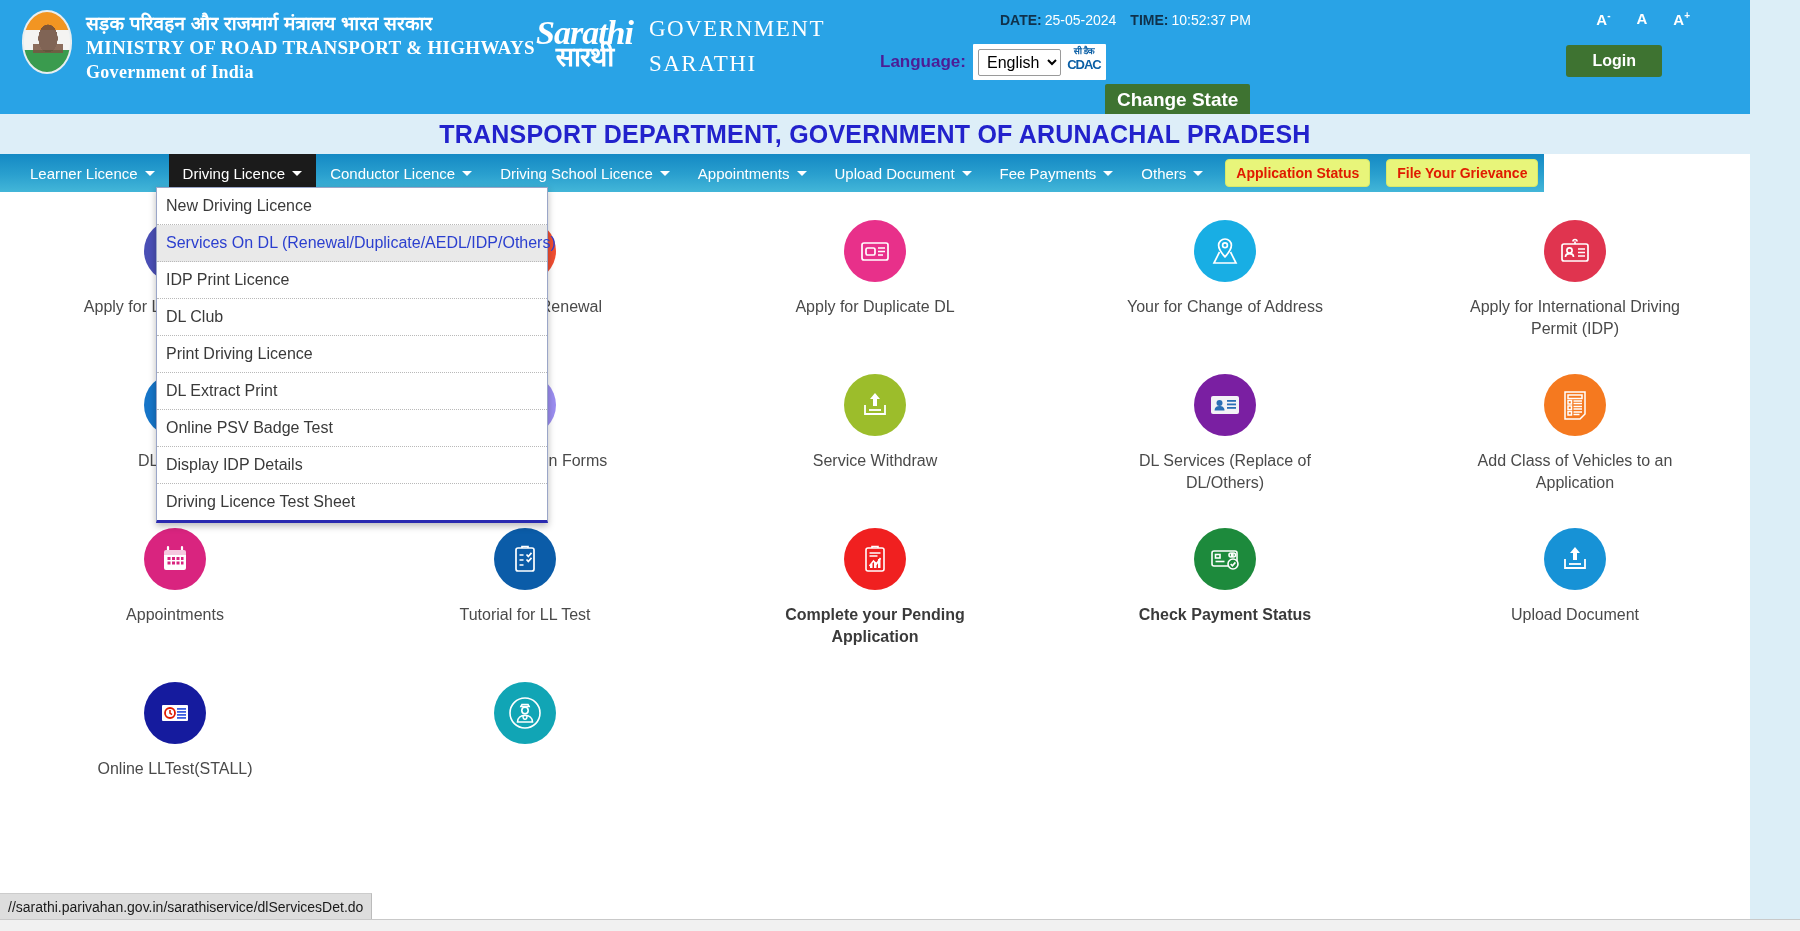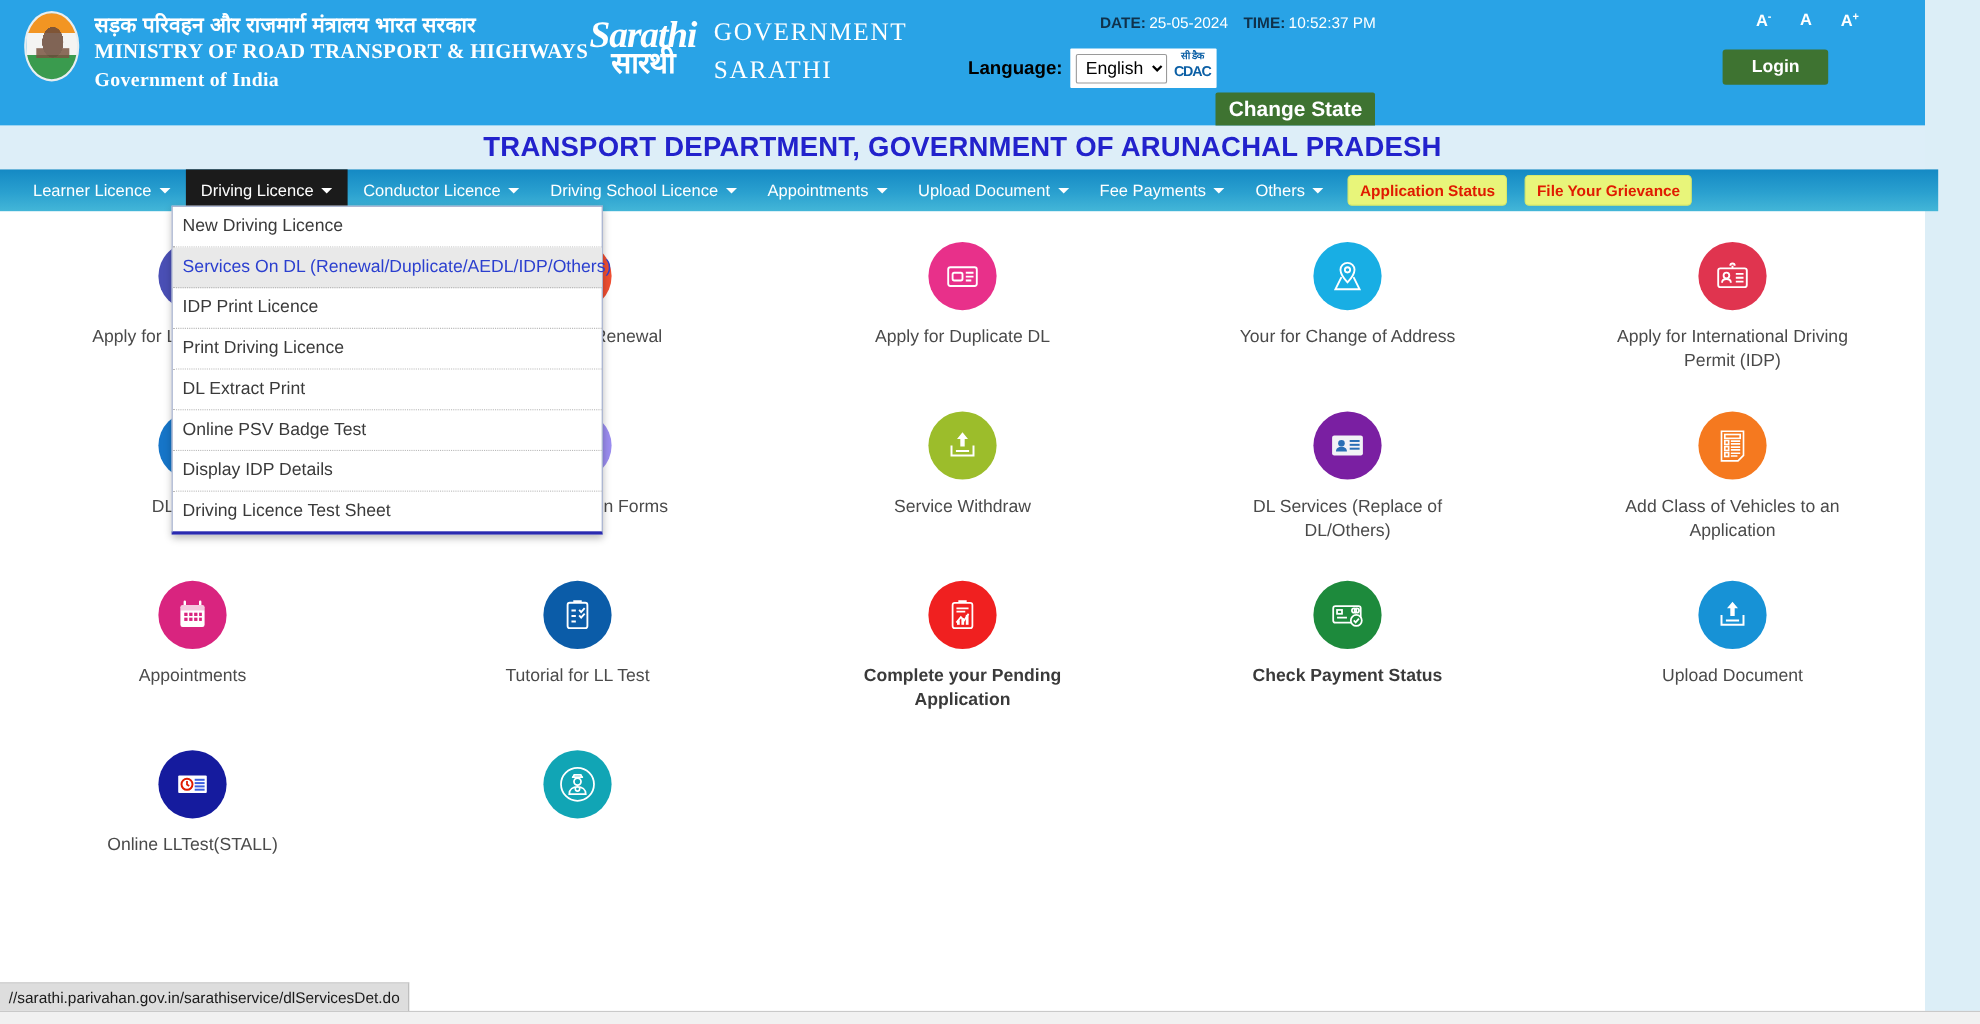--- a/index.html
+++ b/index.html
@@ -43,21 +43,21 @@
   .brand-logo .bl1 { font-family:"Liberation Serif", serif; font-size: 34px; font-weight: 700; letter-spacing:-1px; font-style: italic;}
   .brand-logo .bl2 { font-family:"Liberation Sans", sans-serif; font-size: 27px; font-weight: 700; letter-spacing:-1px; margin-top:-4px;}
   .brand-words { margin-left: 16px; color:#fff; font-family:"Liberation Serif", serif; font-size: 23px; letter-spacing: 1.5px; line-height: 1.5; padding-top:6px;}
 
   .dt { position: absolute; left: 1000px; top: 12px; font-size: 14px; color:#fff; white-space: nowrap;}
   .dt b { color:#10314a; font-weight: 700; }
   .dt .v { color:#ffffff; margin-left:3px; }
   .dt .sp { display:inline-block; width:14px; }
 
   .lang-row { position:absolute; left:880px; top: 44px; display:flex; align-items:center; }
-  .lang-label { color:#000000; font-weight:700; font-size:17px; margin-right:7px; }
+  .lang-label { color:#4c1d95; font-weight:700; font-size:17px; margin-right:7px; }
   .lang-box { background:#fff; padding:3px 5px; display:flex; align-items:center; gap:6px; border-radius:1px;}
   select.lang-select {
     font-family:"Liberation Sans", sans-serif; font-size: 16px; padding: 3px 4px;
     border:1px solid #9a9a9a; background:#fff; color:#000; border-radius:2px;
   }
   .cdac { width:34px; height:30px; text-align:center; color:#0b5fa5; line-height:1; }
   .cdac .c1 { font-size:9px; font-weight:700; letter-spacing:-.5px;}
   .cdac .c2 { font-size:13px; font-weight:700; letter-spacing:-1px; margin-top:2px;}
 
   .change-state {
@@ -78,21 +78,21 @@
   
   .title-strip {
     width: 1750px; height:40px; background:#ddeef8;
     display:flex; align-items:center; justify-content:center;
   }
   .page-title { color:#2222cc; font-size: 25px; font-weight:700; letter-spacing:.2px;
     font-family:"Liberation Sans", sans-serif; }
 
   
   .navbar {
-    position:relative; width:1762px; height:38px;
+    position:relative; width:1544px; height:38px;
     background:linear-gradient(to bottom, #1489c4 0%, #2aa0cf 55%, #43b6d8 100%);
     display:flex; align-items:stretch; padding-left:16px;
   }
   .nav-item {
     display:flex; align-items:center; padding:0 14px; color:#ffffff; font-size:15px;
     cursor:pointer; white-space:nowrap; position:relative;
   }
   .nav-item.active { background:#1b1b1b; }
   .caret { display:inline-block; margin-left:7px; width:0;height:0;
     border-left:5px solid transparent;border-right:5px solid transparent;border-top:5px solid #ffffff;}
@@ -454,20 +454,21 @@
             </svg>
           </div>
           <div class="tlabel"></div>
         </div>
       </div>
 
     <div class="dropdown" id="dropdown">
         <div class="dd-item">New Driving Licence</div>
         <div class="dd-item selected">Services On DL (Renewal/Duplicate/AEDL/IDP/Others)</div>
         <div class="dd-item">IDP Print Licence</div>
+        <div class="dd-item">DL Club</div>
         <div class="dd-item">Print Driving Licence</div>
         <div class="dd-item">DL Extract Print</div>
         <div class="dd-item">Online PSV Badge Test</div>
         <div class="dd-item">Display IDP Details</div>
         <div class="dd-item">Driving Licence Test Sheet</div>
       </div>
   </div>
 
   <div class="statusbar">
     <span>//sarathi.parivahan.gov.in/sarathiservice/dlServicesDet.do</span>

